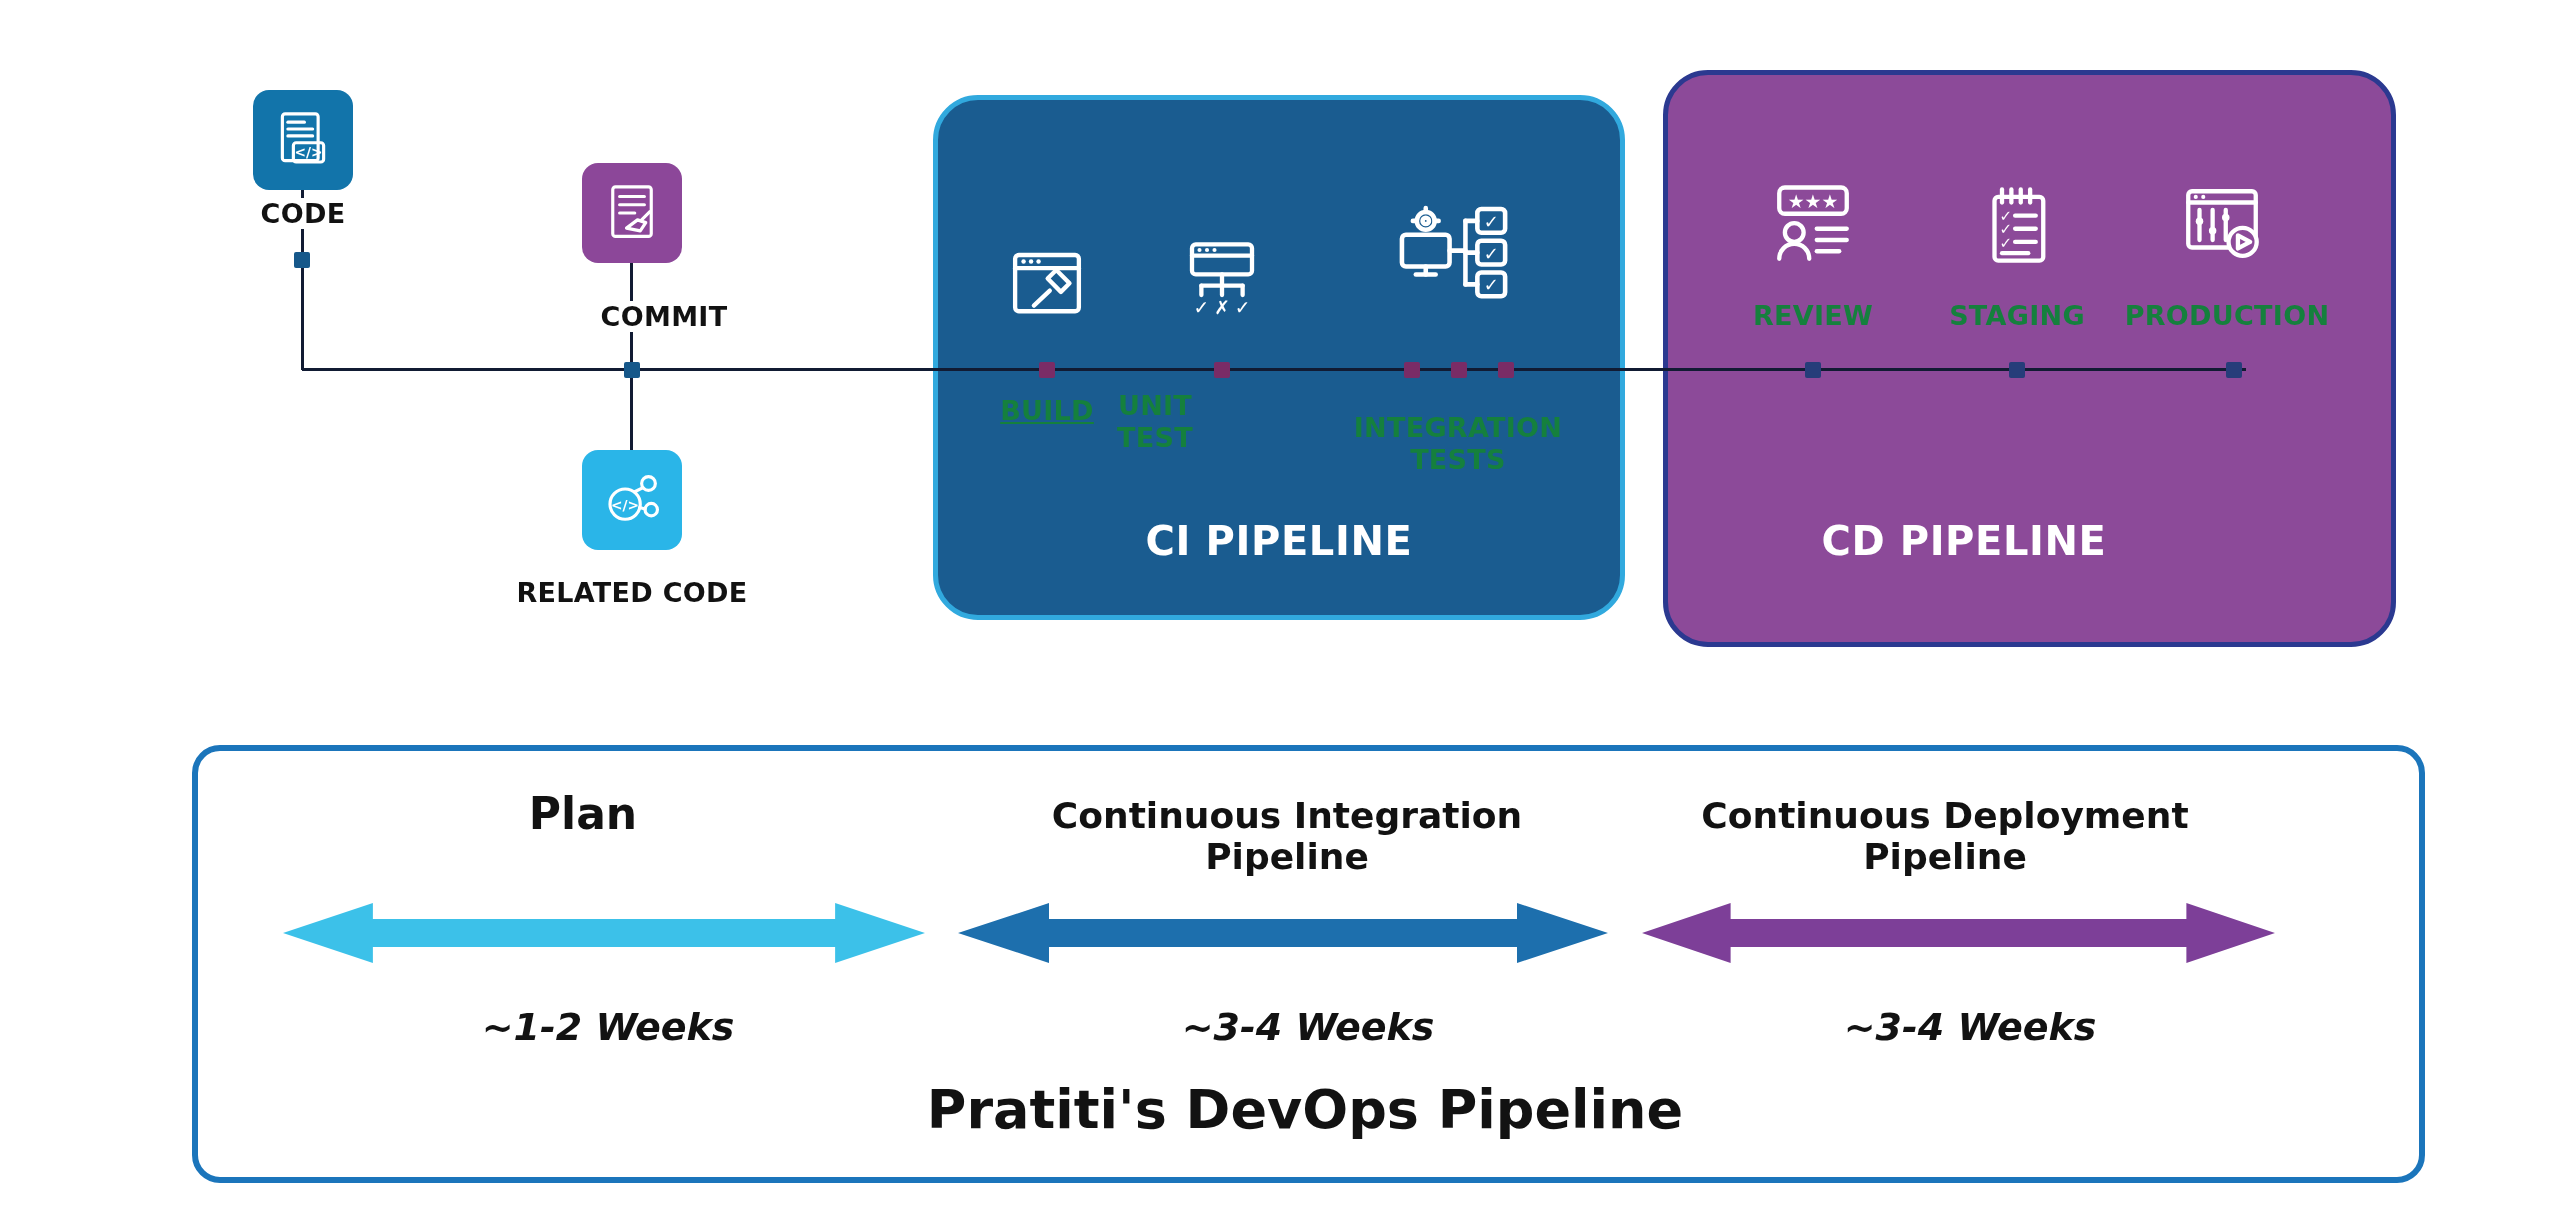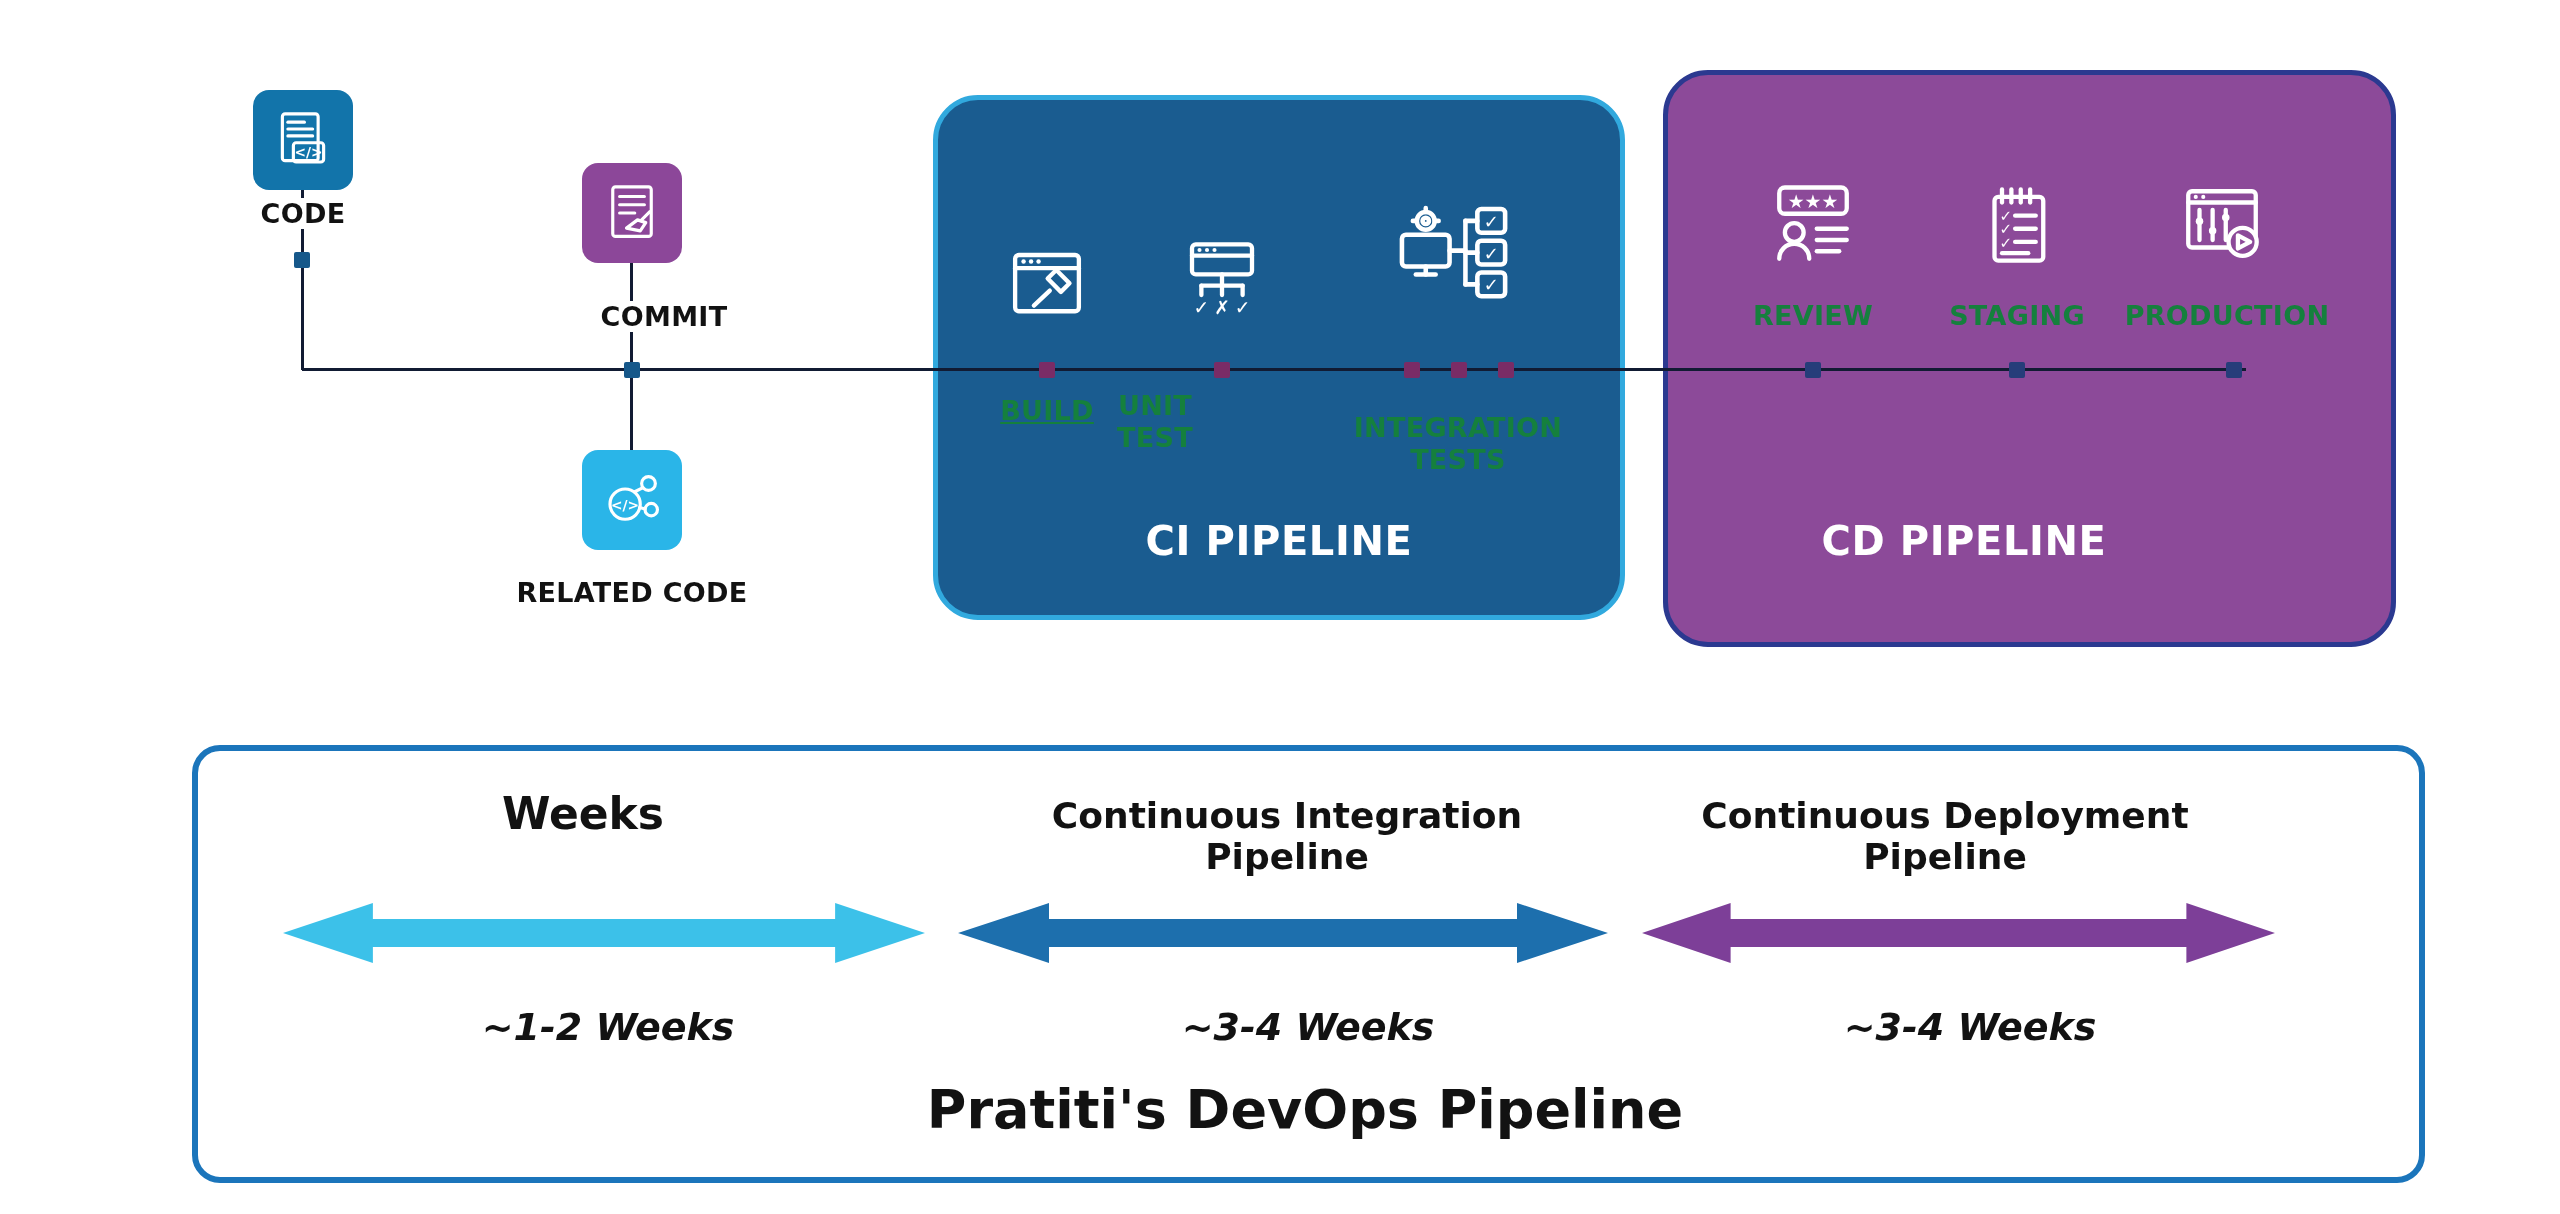--- a/index.html
+++ b/index.html
@@ -258,21 +258,21 @@
       <circle cx="35" cy="33" r="7.5" style="fill:var(--cd-fill)"></circle>
       <path d="M32.5 29.5 L39 33 L32.5 36.5 Z"></path>
     </svg>
   </div>
   <div class="abs stage-label" style="left:2112px;top:300px;width:230px;">PRODUCTION</div>
 
   <div class="abs pipe-title" style="left:1663px;top:518px;width:602px;">CD PIPELINE</div>
 
   <div class="abs frame"></div>
 
-  <div class="abs phase-label big" style="left:383px;top:788px;width:400px;">Weeks</div>
+  <div class="abs phase-label big" style="left:383px;top:788px;width:400px;">Plan</div>
   <svg class="abs arrow-svg arrow-plan" style="left:283px;top:903px;" width="642" height="60" viewBox="0 0 100 28" preserveAspectRatio="none">
     <polygon points="0,14 14,0 14,7.5 86,7.5 86,0 100,14 86,28 86,20.5 14,20.5 14,28"></polygon>
   </svg>
   <div class="abs phase-duration" style="left:408px;top:1005px;width:400px;">~1-2 Weeks</div>
 
   <div class="abs phase-label std" style="left:987px;top:795px;width:600px;">Continuous Integration Pipeline</div>
   <svg class="abs arrow-svg arrow-ci" style="left:958px;top:903px;" width="650" height="60" viewBox="0 0 100 28" preserveAspectRatio="none">
     <polygon points="0,14 14,0 14,7.5 86,7.5 86,0 100,14 86,28 86,20.5 14,20.5 14,28"></polygon>
   </svg>
   <div class="abs phase-duration" style="left:1108px;top:1005px;width:400px;">~3-4 Weeks</div>

